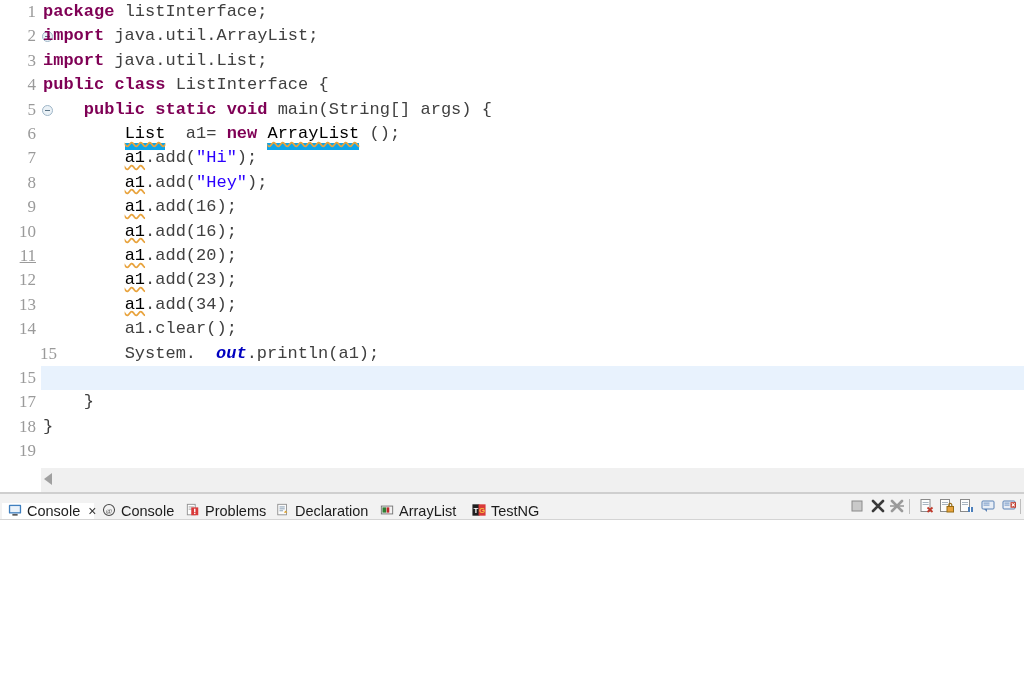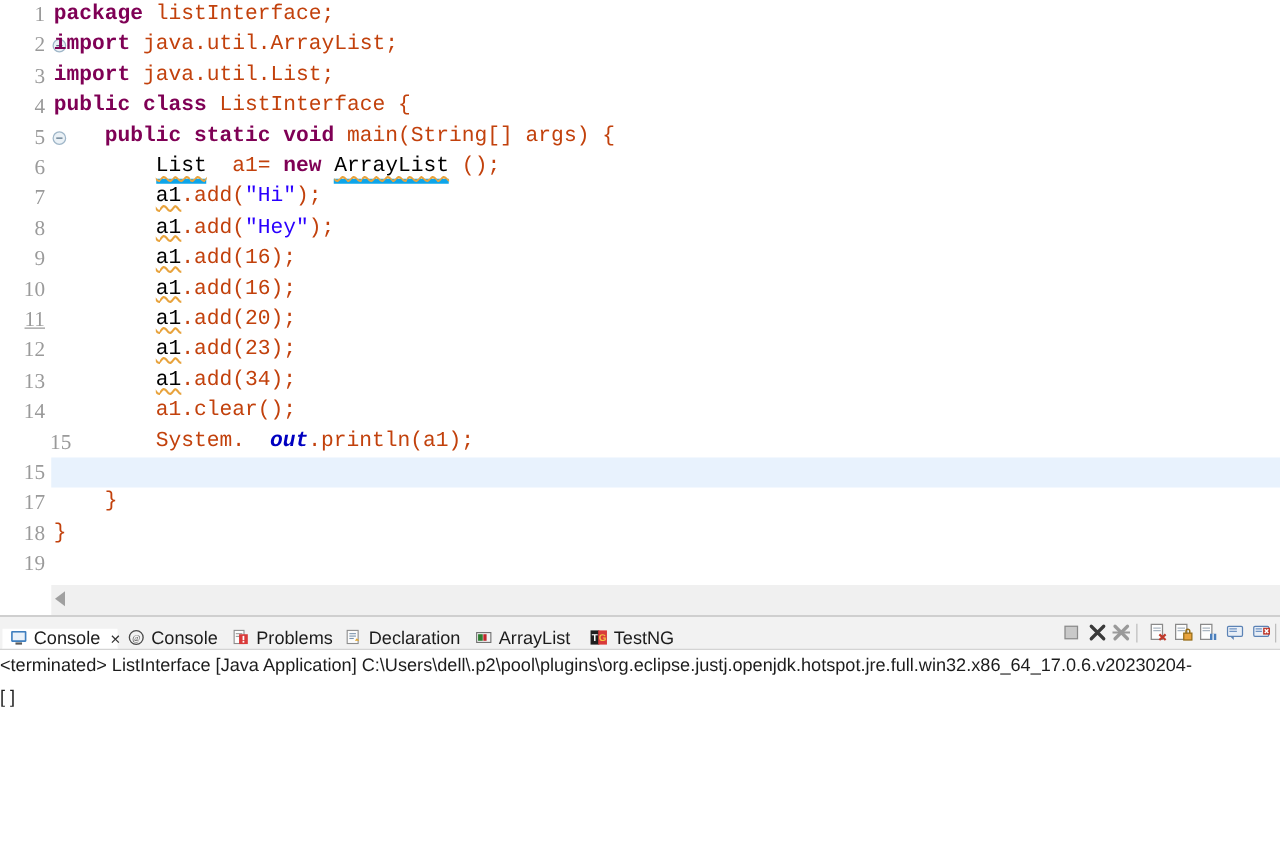--- a/index.html
+++ b/index.html
@@ -69,32 +69,32 @@
     padding-left:2px;
   }
   .cur-line-hl {
     position:absolute; left:41px; right:0; height:24.4px; background:#e8f2fd;
   }
 
   
   .kw  { color:#7f0055; font-weight:bold; }
   .str { color:#2a00ff; }
   .fld { color:#0000c0; font-weight:bold; font-style:italic;margin-left:20px; }
-  .pln { color:#c2410c; }
+  .pln { color:#404040; }
 
   
   .squig {
     position:relative;
     text-decoration: underline wavy #e8a33d;
     text-decoration-skip-ink: none;
     text-underline-offset: 2px;
   }
   
   .rawtype {
-    border-bottom:4px solid #0ea5e9;
+    border-bottom:7px solid #0ea5e9;
     text-decoration: underline wavy #e8a33d;
     text-underline-offset: 3px;
     text-decoration-skip-ink: none;
   }
 
   
   .hscroll {
     position:absolute; left:0; top:468px; width:1024px; height:24px;
     background:#f0f0f0;
   }
@@ -366,19 +366,15 @@
             <rect x="1" y="3" width="12" height="8" rx="1" fill="#e8eef6" stroke="#5b82b5"></rect>
             <rect x="2.5" y="4.6" width="5" height="1" fill="#6f93c3"></rect>
             <rect x="2.5" y="6.6" width="5" height="1" fill="#6f93c3"></rect>
             <rect x="8.5" y="4.2" width="5.5" height="5.5" fill="#c0392b"></rect>
             <path d="M9.8 5.4 L12.7 8.4 M12.7 5.4 L9.8 8.4" stroke="#fff" stroke-width="1.2"></path>
           </svg></div>
         <div class="ctb-sep" style="left: 909px;"></div>
         <div class="ctb-sep" style="left: 1020px;"></div>
       </div>
 
-    <div class="console-body">
-      <div class="console-launch">&lt;terminated&gt; ListInterface [Java Application] C:\Users\dell\.p2\pool\plugins\org.eclipse.justj.openjdk.hotspot.jre.full.win32.x86_64_17.0.6.v20230204-</div>
-      <div class="console-out">[ ]</div>
-    </div>
   </div>
 
 </div>
 
 </body></html>

